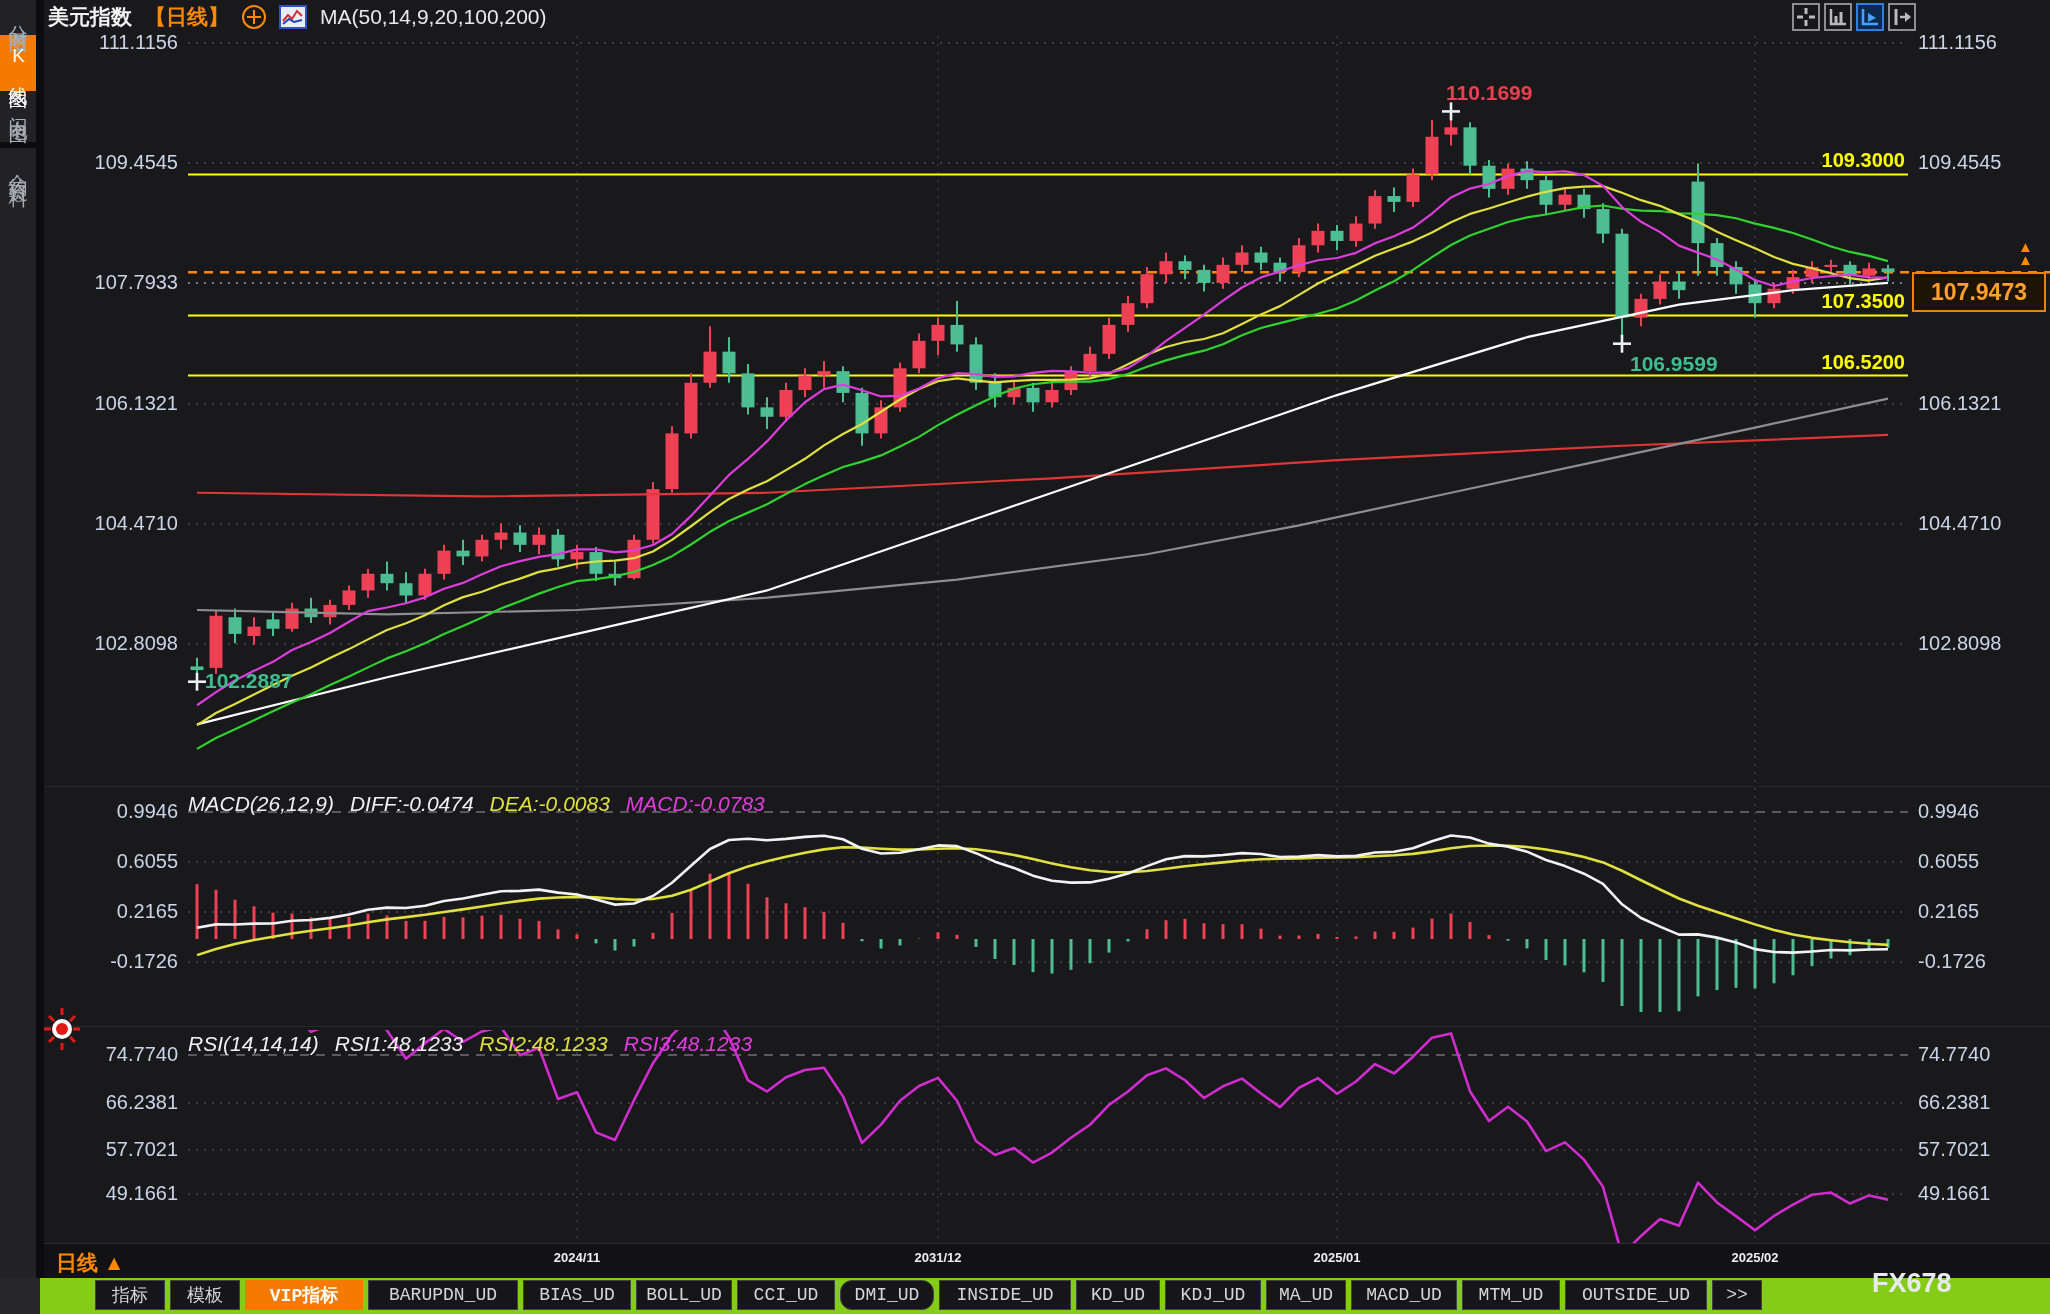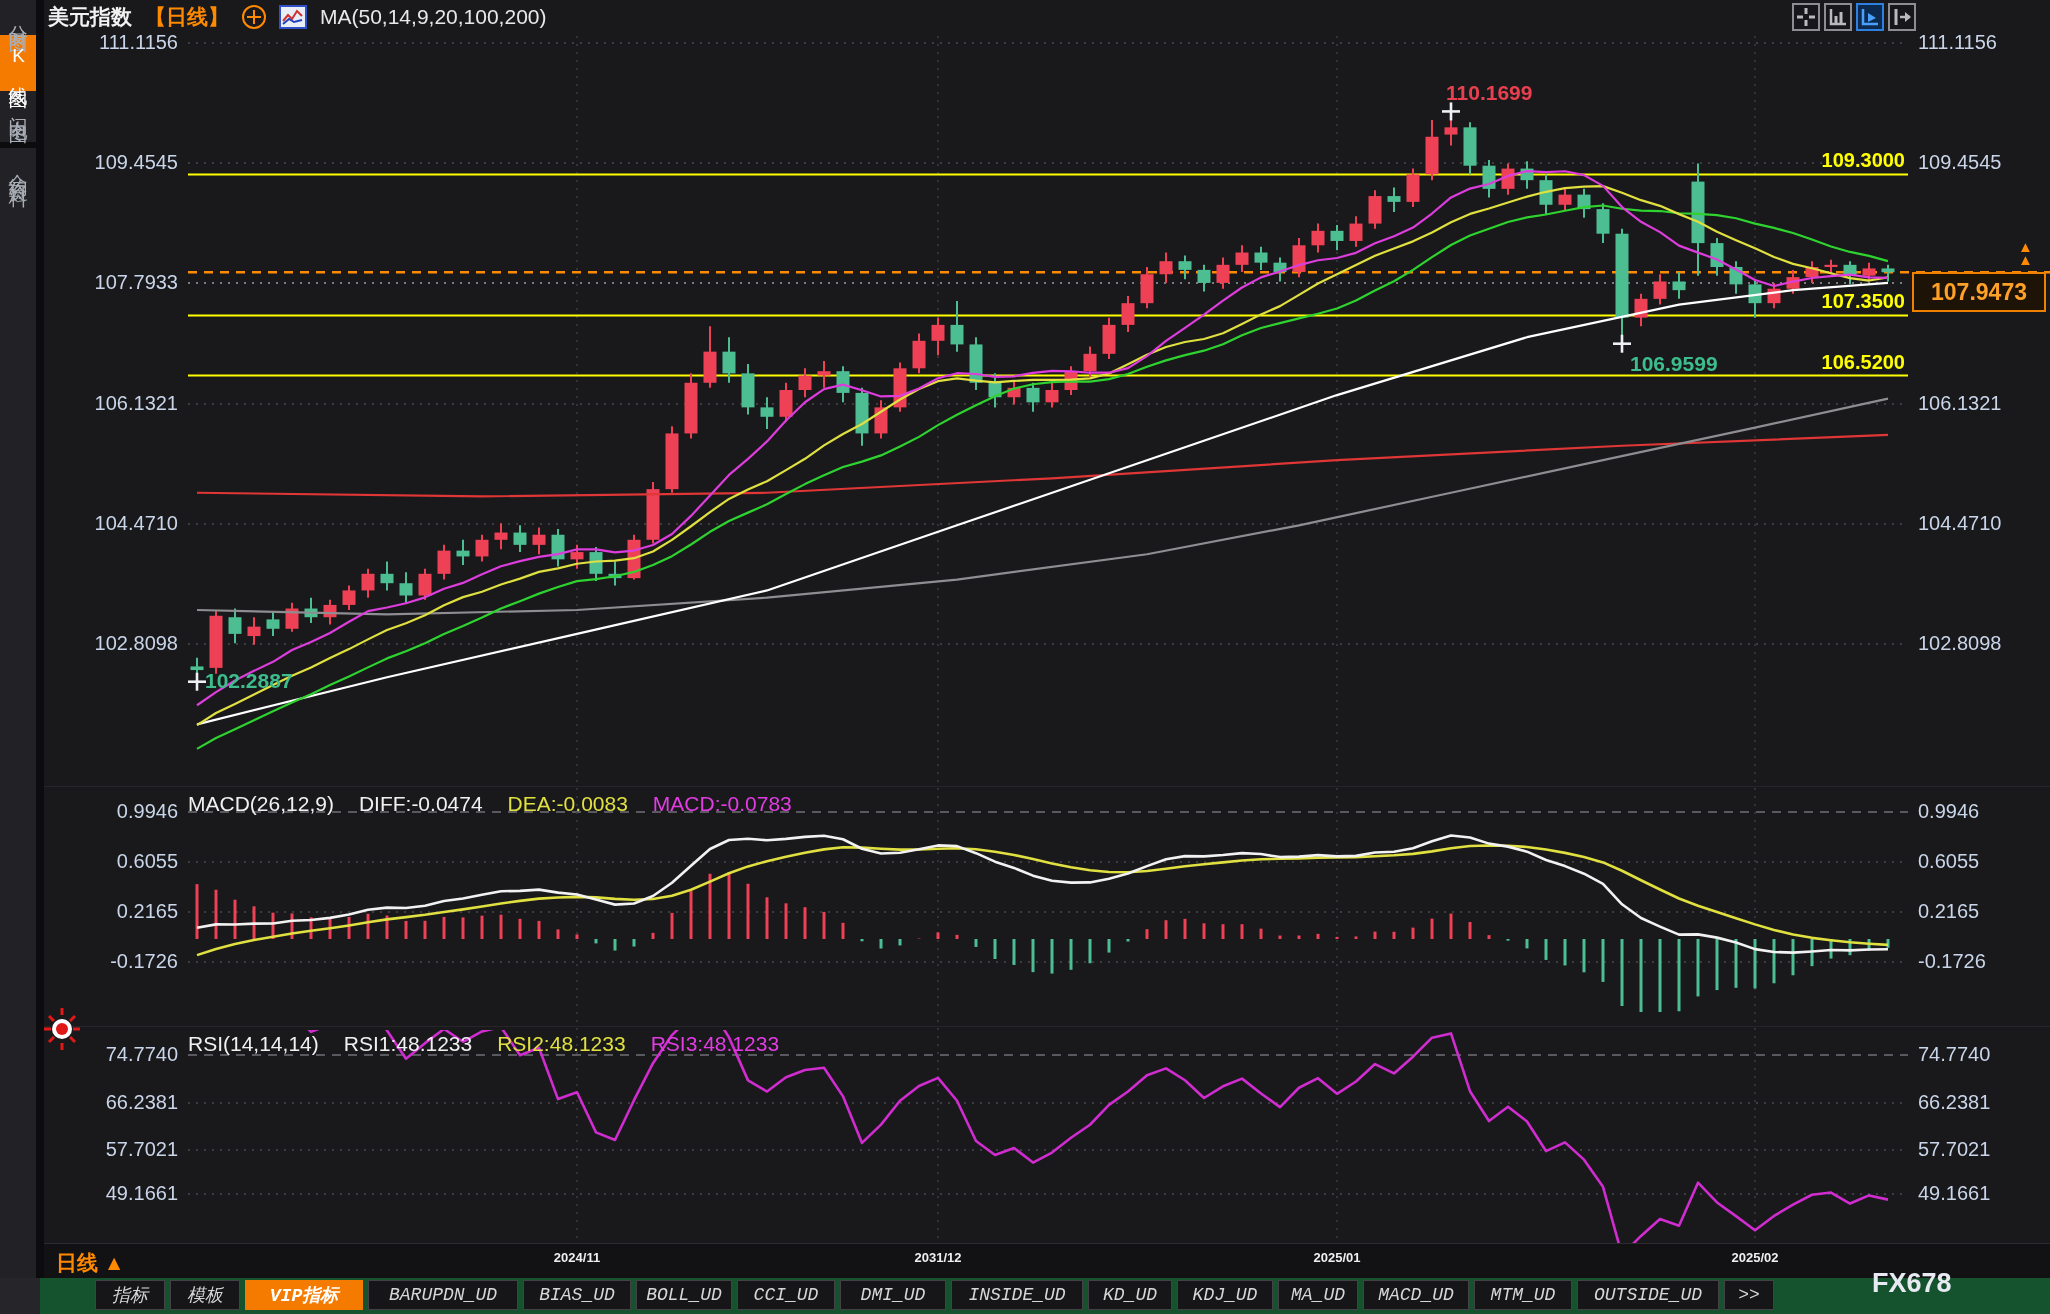--- a/index.html
+++ b/index.html
@@ -31,34 +31,34 @@
   .tool-btn{width:28px;height:28px;border:2px solid #8d8d92;background:#17171a;display:flex;
     align-items:center;justify-content:center;box-sizing:border-box;cursor:pointer;}
   .tool-btn.active{border-color:#2f7fe0;background:#0c2a4d;}
   
   .tick{position:absolute;font-size:20px;font-weight:500;color:#c9d5e8;z-index:4;}
   .tick.left{width:132px;left:46px;text-align:right;}
   .tick.right{left:1918px;text-align:left;}
   .lvl-label{position:absolute;font-size:20px;font-weight:bold;color:#ffff00;z-index:4;}
   .marker-label{position:absolute;font-size:21px;font-weight:bold;z-index:4;}
   
-  .panel-header{position:absolute;left:188px;display:flex;gap:25px;font-size:21px;z-index:4;white-space:nowrap;}
+  .panel-header{position:absolute;left:188px;display:flex;gap:16px;font-size:21px;z-index:4;white-space:nowrap;font-style:italic;}
   
   #price-box{position:absolute;left:1912px;top:272px;width:130px;height:36px;background:#1d1306;
     border:2px solid #f08000;color:#ffa028;font-size:23px;font-weight:bold;display:flex;
     align-items:center;justify-content:center;z-index:6;}
   #price-arrows{position:absolute;left:2018px;top:240px;color:#ff8a00;font-size:15px;line-height:13px;z-index:6;text-align:center;}
   
   #date-row{position:absolute;left:44px;right:0;top:1243px;height:35px;background:#121214;
     border-top:1px solid #2c2c30;z-index:5;}
   #period-label{position:absolute;left:12px;top:5px;color:#ff8a00;font-size:21px;font-weight:bold;cursor:pointer;}
   .date-label{position:absolute;top:6px;transform:translateX(-50%);color:#efefef;
     font-size:13px;font-weight:bold;}
   
-  #toolbar{position:absolute;left:0;right:0;top:1278px;height:36px;background:#14532d;z-index:6;display:flex;font-style:italic;}
+  #toolbar{position:absolute;left:0;right:0;top:1278px;height:36px;background:#84cc16;z-index:6;display:flex;}
   #toolbar-corner{width:40px;height:36px;background:#26262a;}
   #tabs{display:flex;gap:5px;margin-left:55px;}
   .tab{height:30px;margin-top:2px;border:1px solid #414146;background:#161618;color:#d6d6d6;
     font-size:18px;font-family:"Liberation Mono","Liberation Sans",monospace;display:flex;
     align-items:center;justify-content:center;cursor:pointer;box-sizing:border-box;}
   .tab.active{background:#f57a00;color:#fff;border-color:#f57a00;font-weight:bold;}
   #watermark{position:absolute;left:1872px;top:1268px;color:#e7eaf2;font-size:27px;font-weight:bold;z-index:7;}
   #chart-svg{position:absolute;left:0;top:0;z-index:2;}
   #sun-icon{position:absolute;left:42px;top:1006px;z-index:5;cursor:pointer;}
   .sep{position:absolute;left:44px;right:0;height:1px;background:#26262a;z-index:3;}
@@ -536,21 +536,21 @@
   <div id="toolbar">
     <div id="toolbar-corner"></div>
     <div id="tabs">
         <div class="tab" style="width: 70px;">指标</div>
         <div class="tab" style="width: 70px;">模板</div>
         <div class="tab active" style="width: 118px;">VIP指标</div>
         <div class="tab" style="width: 150px;">BARUPDN_UD</div>
         <div class="tab" style="width: 108px;">BIAS_UD</div>
         <div class="tab" style="width: 96px;">BOLL_UD</div>
         <div class="tab" style="width: 98px;">CCI_UD</div>
-        <div class="tab" style="width: 106px;">DMI_UD</div>
+        <div class="tab" style="width: 94px; border-radius: 12px;">DMI_UD</div>
         <div class="tab" style="width: 132px;">INSIDE_UD</div>
         <div class="tab" style="width: 84px;">KD_UD</div>
         <div class="tab" style="width: 96px;">KDJ_UD</div>
         <div class="tab" style="width: 80px;">MA_UD</div>
         <div class="tab" style="width: 106px;">MACD_UD</div>
         <div class="tab" style="width: 98px;">MTM_UD</div>
         <div class="tab" style="width: 142px;">OUTSIDE_UD</div>
         <div class="tab" style="width: 50px;">&gt;&gt;</div>
       </div>
   </div>

